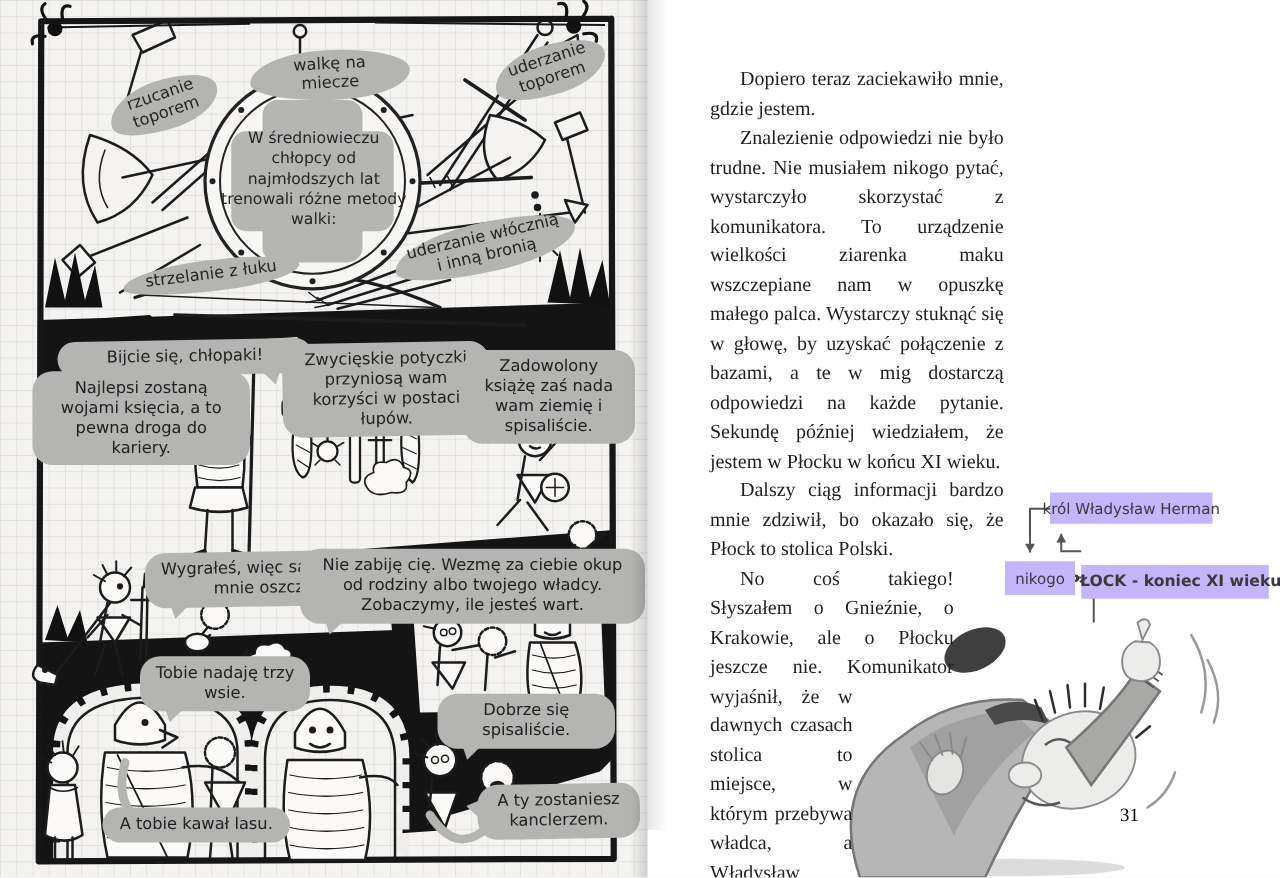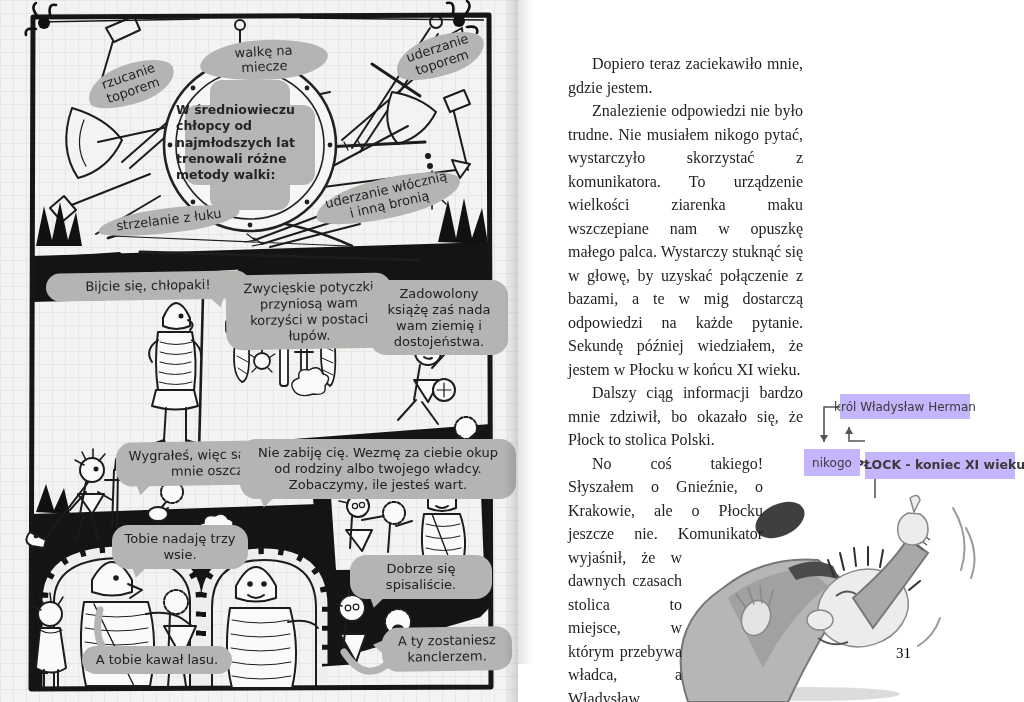--- a/index.html
+++ b/index.html
@@ -8,21 +8,21 @@
 
   
   .left-page{position:relative;width:518px;height:702px;background:#f4f3f1;flex:0 0 518px;}
   .left-page .art{position:absolute;left:0;top:0;z-index:1;}
   .left-page::after{content:'';position:absolute;right:0;top:0;width:14px;height:100%;
     background:linear-gradient(to right, rgba(0,0,0,0), rgba(0,0,0,.14));z-index:6;pointer-events:none;}
 
   .comic-text{font-family:"DejaVu Sans",sans-serif;color:#242424;}
 
   .wheel-center{position:absolute;left:176px;top:102px;width:150px;z-index:3;
-    font-size:12.5px;line-height:1.3;text-align:left;font-weight:700;}
+    font-size:12.5px;line-height:1.3;text-align:center;font-weight:400;}
 
   .wlabel{position:absolute;z-index:3;background:#b4b4b2;color:#242424;
     font-size:13px;line-height:1.15;text-align:center;padding:5px 10px;
     border-radius:48% 52% 44% 56% / 60% 46% 54% 40%;}
   .wl1{left:200px;top:40px;width:108px;transform:rotate(-3deg);}
   .wl2{left:394px;top:36px;width:72px;transform:rotate(-18deg);}
   .wl3{left:86px;top:64px;width:70px;transform:rotate(-19deg);}
   .wl4{left:98px;top:208px;width:122px;transform:rotate(-7deg);}
   .wl5{left:314px;top:178px;width:128px;transform:rotate(-13deg);}
 
@@ -330,22 +330,23 @@
 
     <div class="comic-text wheel-center">W średniowieczu chłopcy od najmłodszych lat trenowali różne metody walki:</div>
 
     <div class="comic-text wlabel wl1">walkę na miecze</div>
     <div class="comic-text wlabel wl2">uderzanie toporem</div>
     <div class="comic-text wlabel wl3">rzucanie toporem</div>
     <div class="comic-text wlabel wl4">strzelanie z łuku</div>
     <div class="comic-text wlabel wl5">uderzanie włócznią i inną bronią</div>
 
     <div class="comic-text bubble b1 tail-br">Bijcie się, chłopaki!</div>
+    <div class="comic-text bubble b2">Najlepsi zostaną wojami księcia, a to pewna droga do kariery.</div>
     <div class="comic-text bubble b3">Zwycięskie potyczki przyniosą wam korzyści w postaci łupów.</div>
-    <div class="comic-text bubble b4 tail-l">Zadowolony książę zaś nada wam ziemię i dostojeństwa.</div>
+    <div class="comic-text bubble b4 tail-l">Zadowolony książę zaś nada wam ziemię i spisaliście.</div>
     <div class="comic-text bubble b6 tail-bl">Wygrałeś, więc są twoje, ale mnie oszczędź!</div>
     <div class="comic-text bubble b7 tail-bl">Nie zabiję cię. Wezmę za ciebie okup od rodziny albo twojego władcy. Zobaczymy, ile jesteś wart.</div>
     <div class="comic-text bubble b8 tail-bl">Tobie nadaję trzy wsie.</div>
     <div class="comic-text bubble b9">A tobie kawał lasu.</div>
     <div class="comic-text bubble b10 tail-bl">Dobrze się spisaliście.</div>
     <div class="comic-text bubble b11 tail-l">A ty zostaniesz kanclerzem.</div>
   </div>
 
   <div class="right-page">
 

